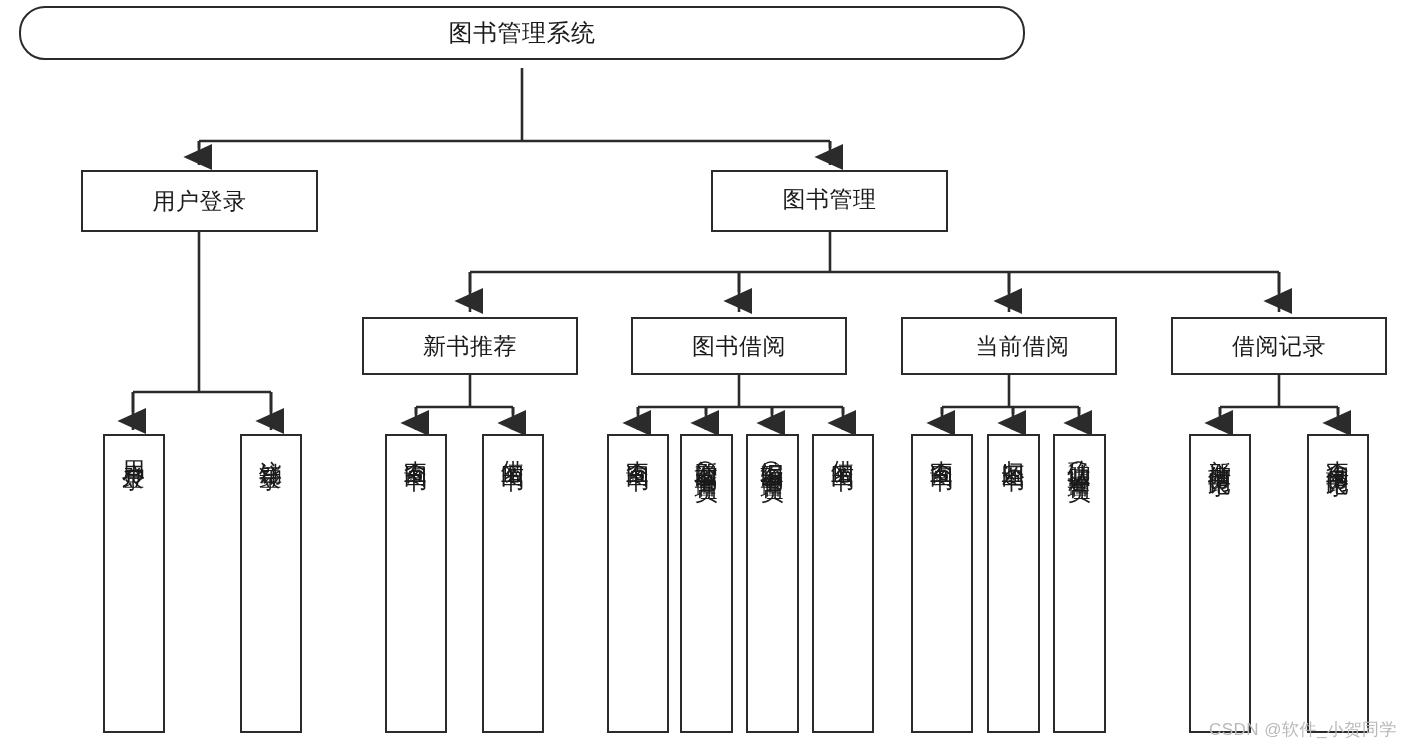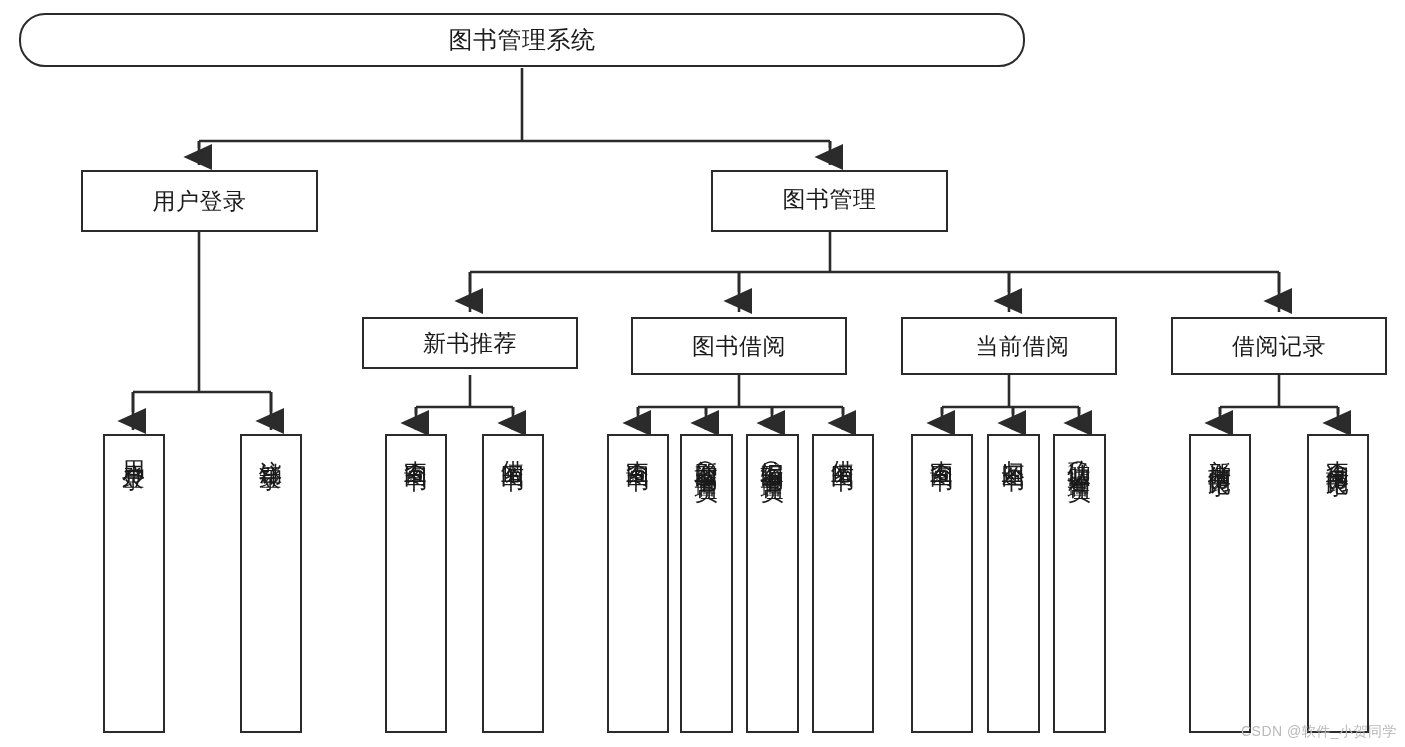--- a/index.html
+++ b/index.html
@@ -55,21 +55,21 @@
     text-orientation: upright;
     font-size: 23px;
     line-height: 1.05;
     letter-spacing: 3px;
   }
   .node.root .label { font-size: 24px; }
   #watermark {
     position: absolute;
     right: 8px;
     bottom: 6px;
-    font-size: 14px;
+    font-size: 17px;
     color: #b9b9b9;
     white-space: nowrap;
     letter-spacing: 0.5px;
   }
 </style>
 </head>
 <body>
 
 <div id="canvas">
 
@@ -139,32 +139,32 @@
 
       <path d="M1279,375 L1279,407"></path>
       <path d="M1220,407 L1338,407"></path>
       <path d="M1220,407 L1220,414" marker-end="url(#arrow)"></path>
       <path d="M1220,407 L1220,430"></path>
       <path d="M1338,407 L1338,414" marker-end="url(#arrow)"></path>
       <path d="M1338,407 L1338,430"></path>
     </g>
   </svg>
 
-  <div class="node horiz root" style="left: 19px; top: 13px; width: 1006px; height: 54px; border-radius: 26px;">
+  <div class="node horiz root" style="left: 19px; top: 6px; width: 1006px; height: 54px; border-radius: 26px;">
     <span class="label">图书管理系统</span>
   </div>
 
   <div class="node horiz" style="left: 81px; top: 170px; width: 237px; height: 62px;">
     <span class="label">用户登录</span>
   </div>
   <div class="node horiz" style="left: 711px; top: 170px; width: 237px; height: 62px; font-family: Liberation Mono, monospace;">
     <span class="label">图书管理</span>
   </div>
 
-  <div class="node horiz" style="left: 362px; top: 317px; width: 216px; height: 52px;">
+  <div class="node horiz" style="left: 362px; top: 317px; width: 216px; height: 58px;">
     <span class="label">新书推荐</span>
   </div>
   <div class="node horiz" style="left: 631px; top: 317px; width: 216px; height: 58px;">
     <span class="label">图书借阅</span>
   </div>
   <div class="node horiz" style="left: 901px; top: 317px; width: 216px; height: 58px; padding-left: 27px;">
     <span class="label">当前借阅</span>
   </div>
   <div class="node horiz" style="left: 1171px; top: 317px; width: 216px; height: 58px;">
     <span class="label">借阅记录</span>

